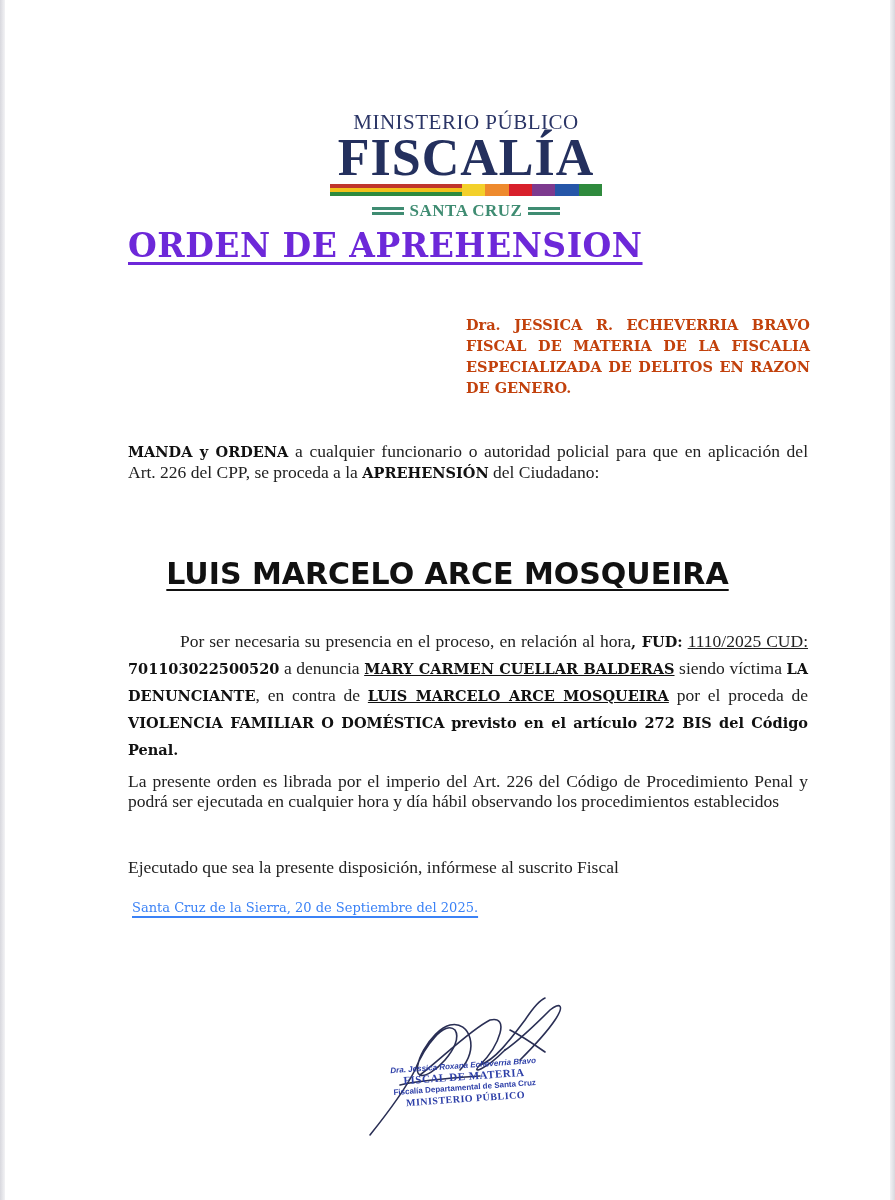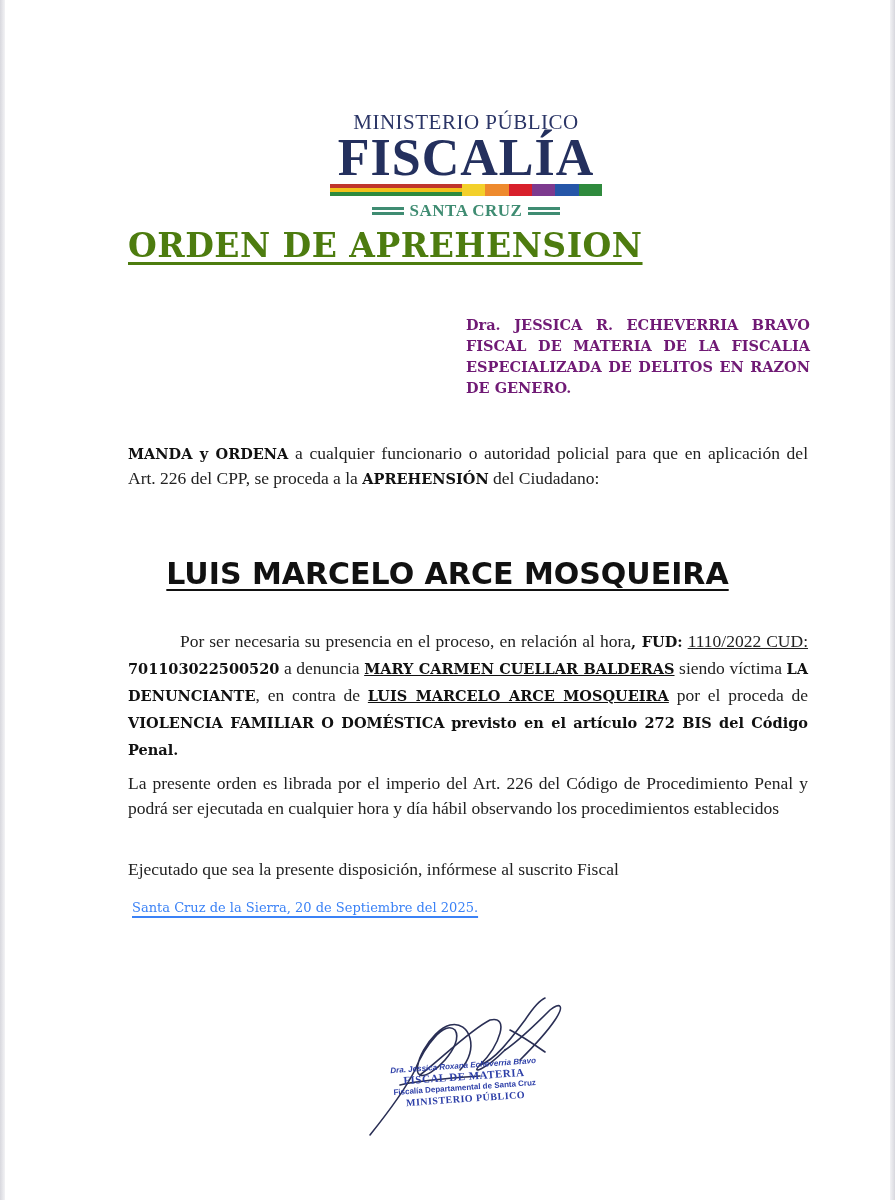--- a/index.html
+++ b/index.html
@@ -18,32 +18,32 @@
     .stripe .flag { flex: 0 0 132px; display: flex; flex-direction: column; }
     .stripe .flag div { flex: 1; }
     .stripe .seg { flex: 1; }
     .logo-sub { margin-top: 5px; display: flex; align-items: center; justify-content: center; gap: 6px; }
     .logo-sub .bars { width: 32px; height: 8px; border-top: 3px solid #3f8c72; border-bottom: 3px solid #3f8c72; box-sizing: border-box; }
     .logo-sub span.txt { font-family: "Liberation Serif", serif; color: #3f8c72; font-size: 17px; font-weight: bold; letter-spacing: 0.5px; }
 
     
     .title {
       position: absolute; left: 128px; top: 226px; font-family: "DejaVu Serif", serif; font-weight: bold;
-      font-size: 33px; letter-spacing: 0.5px; text-decoration: underline; text-decoration-thickness: 3px; text-underline-offset: 5px; color: #4d7c0f;
+      font-size: 33px; letter-spacing: 0.5px; text-decoration: underline; text-decoration-thickness: 3px; text-underline-offset: 5px; color: #6d28d9;
     }
 
     
     .addressee {
       position: absolute; left: 466px; top: 314px; width: 344px; font-family: "DejaVu Serif", serif; font-weight: bold;
-      font-size: 14.5px; line-height: 21px; text-align: justify; text-align-last: left; color: #701a75;
+      font-size: 14.5px; line-height: 21px; text-align: justify; text-align-last: left; color: #c2410c;
     }
 
     .para {
       position: absolute; left: 128px; width: 680px; font-family: "Liberation Serif", serif; font-size: 17.5px;
-      line-height: 25px; text-align: justify; color: #222;
+      line-height: 20px; text-align: justify; color: #222;
     }
     .para b { font-family: "DejaVu Serif", serif; font-size: 14.5px; color: #111; }
     .p1 { top: 441px; }
 
     .suspect {
       position: absolute; left: 0; width: 895px; top: 556px; text-align: center; font-family: "DejaVu Sans", sans-serif;
       font-weight: bold; font-size: 30px; text-decoration: underline; text-decoration-thickness: 2px; text-underline-offset: 5px; color: #111;
     }
 
     .p2 { top: 628px; line-height: 26px; }
@@ -102,21 +102,21 @@
 <div class="addressee">Dra. JESSICA R. ECHEVERRIA BRAVO FISCAL DE MATERIA DE LA FISCALIA ESPECIALIZADA DE DELITOS EN RAZON DE GENERO.</div>
 
 <div class="para p1">
   <b>MANDA y ORDENA</b><span> a cualquier funcionario o autoridad policial para que en aplicación del Art. 226 del CPP, se proceda a la </span><b>APREHENSIÓN</b><span> del Ciudadano:</span>
 </div>
 
 <div class="suspect">LUIS MARCELO ARCE MOSQUEIRA</div>
 
 <div class="para p2">
   <span class="indent"></span><span>Por ser necesaria su presencia en el proceso, en relación al hora</span><b>, FUD:</b>
-  <span class="u">1110/2022 CUD: </span><b>701103022500520</b><span> a denuncia </span><b class="u">MARY CARMEN CUELLAR BALDERAS</b><span> siendo víctima </span><b>LA DENUNCIANTE</b><span>, en contra de </span><b class="u">LUIS MARCELO ARCE MOSQUEIRA</b><span> por el proceda de </span><b>VIOLENCIA FAMILIAR O DOMÉSTICA</b>
+  <span class="u">1110/2025 CUD: </span><b>701103022500520</b><span> a denuncia </span><b class="u">MARY CARMEN CUELLAR BALDERAS</b><span> siendo víctima </span><b>LA DENUNCIANTE</b><span>, en contra de </span><b class="u">LUIS MARCELO ARCE MOSQUEIRA</b><span> por el proceda de </span><b>VIOLENCIA FAMILIAR O DOMÉSTICA</b>
   <b>previsto en el artículo 272 BIS del Código Penal.</b>
 </div>
 
 <div class="para p3">La presente orden es librada por el imperio del Art. 226 del Código de Procedimiento Penal y podrá ser ejecutada en cualquier hora y día hábil observando los procedimientos establecidos</div>
 
 <div class="para p4">Ejecutado que sea la presente disposición, infórmese al suscrito Fiscal</div>
 
 <div class="date">Santa Cruz de la Sierra, 20 de Septiembre del 2025.</div>
 
 <svg class="signature" viewBox="0 0 220 150" fill="none" stroke="#2a2f55" stroke-width="1.6" stroke-linecap="round">

